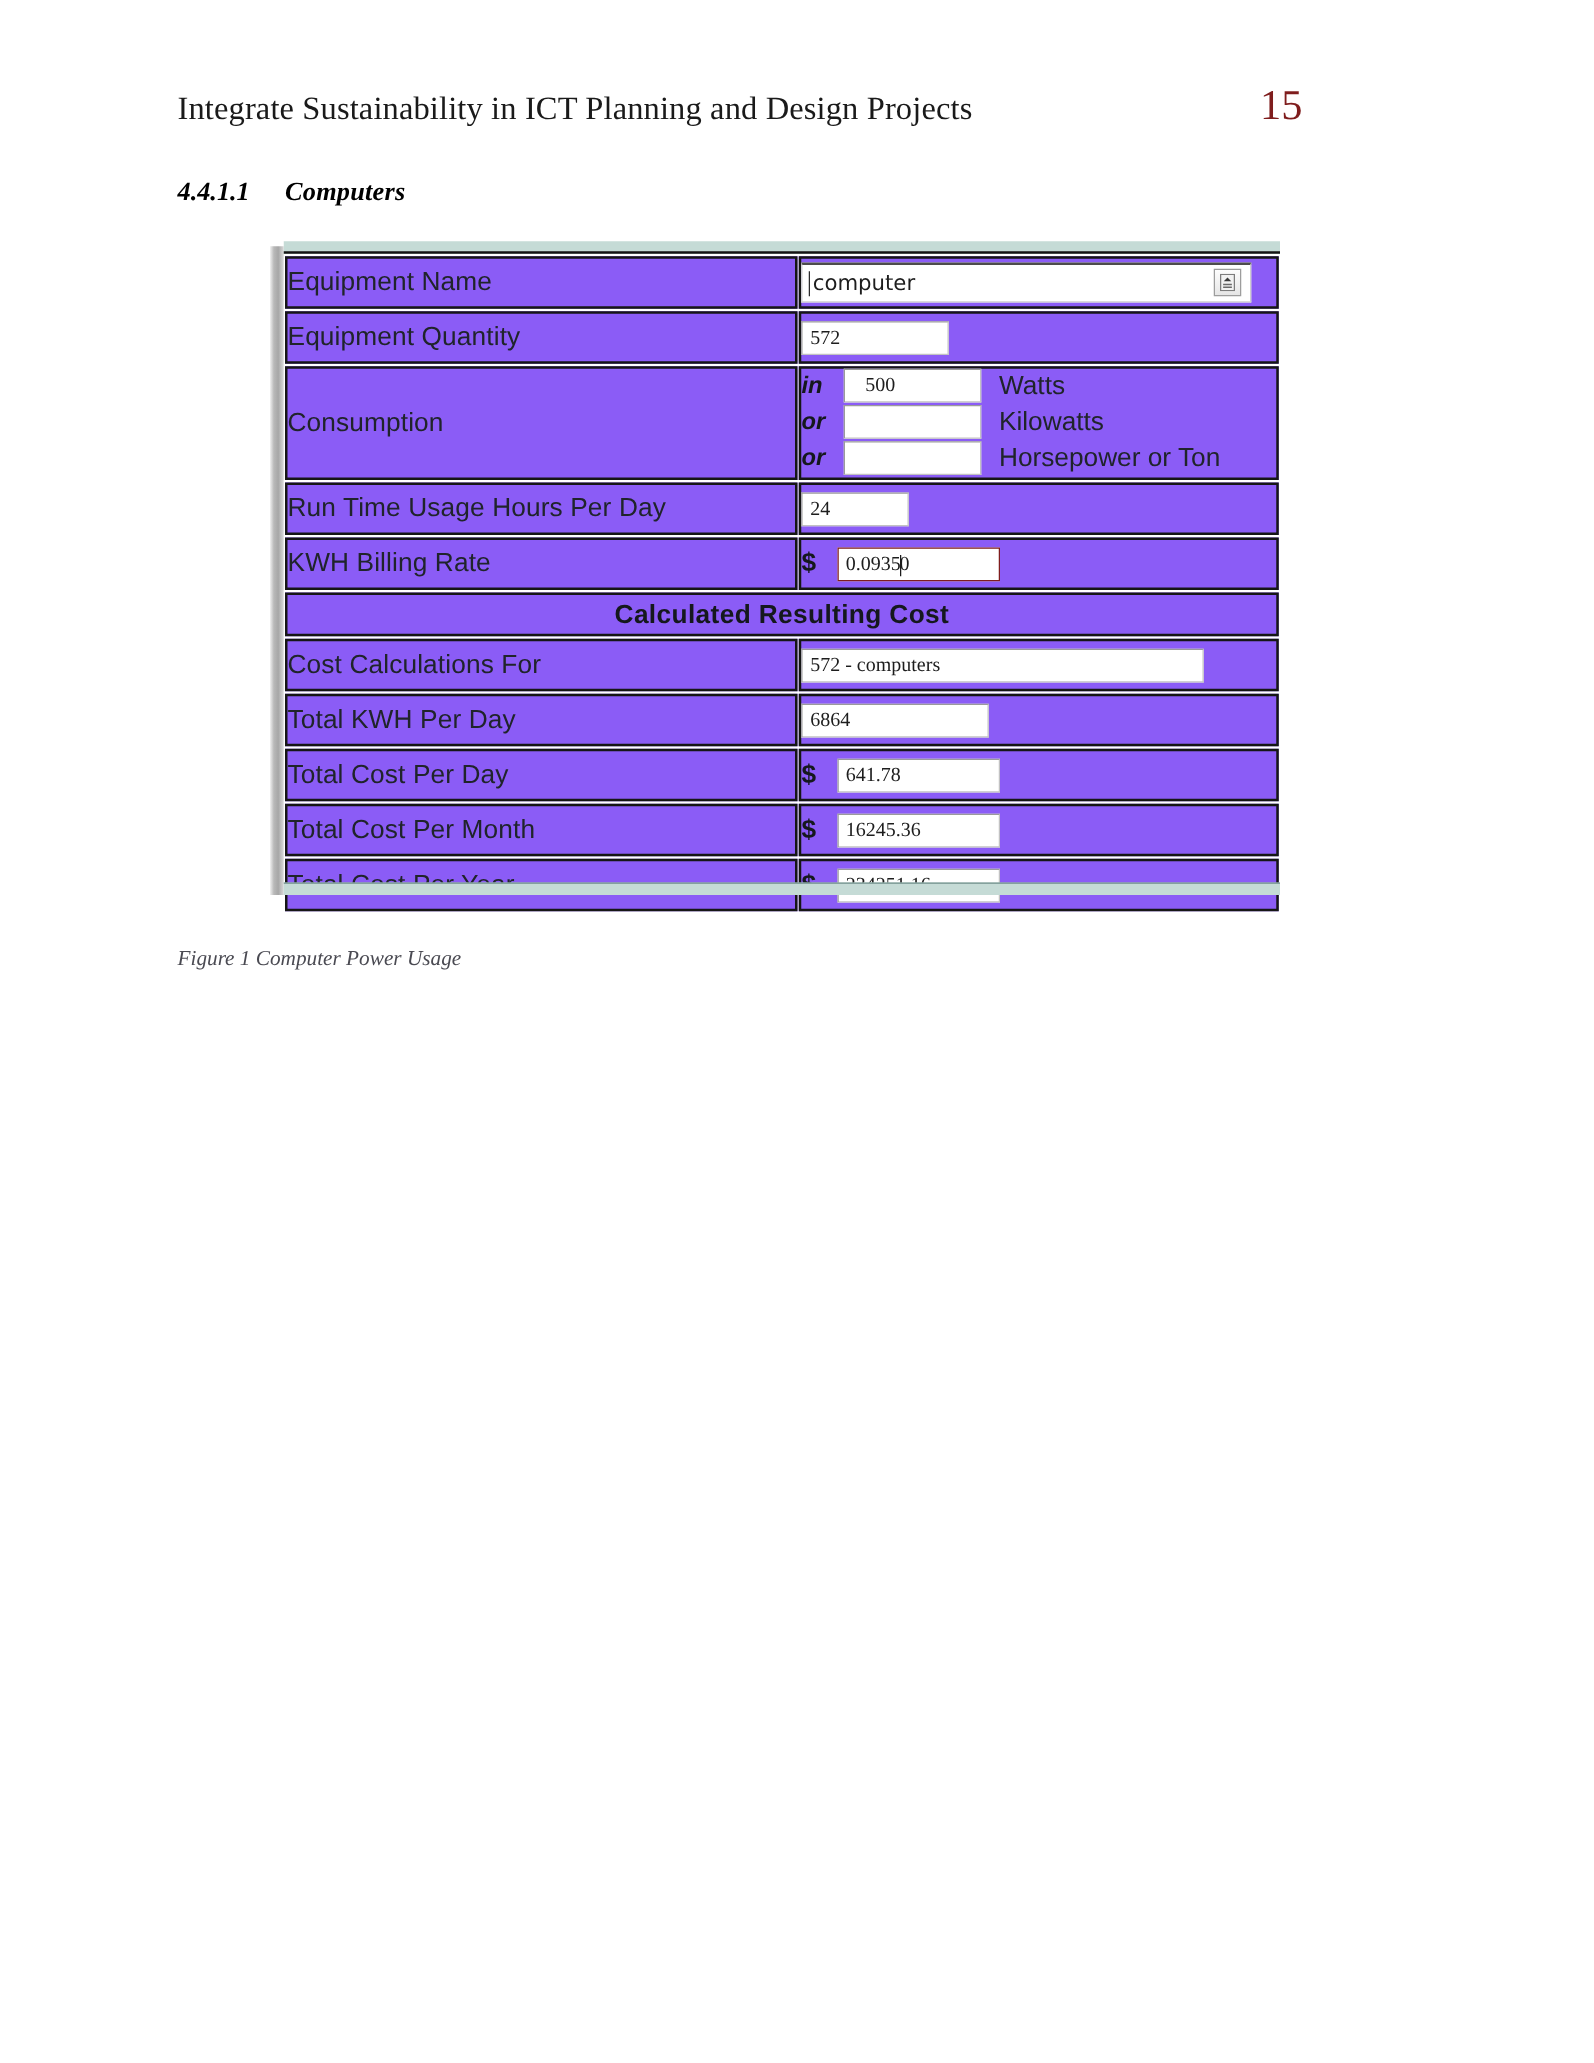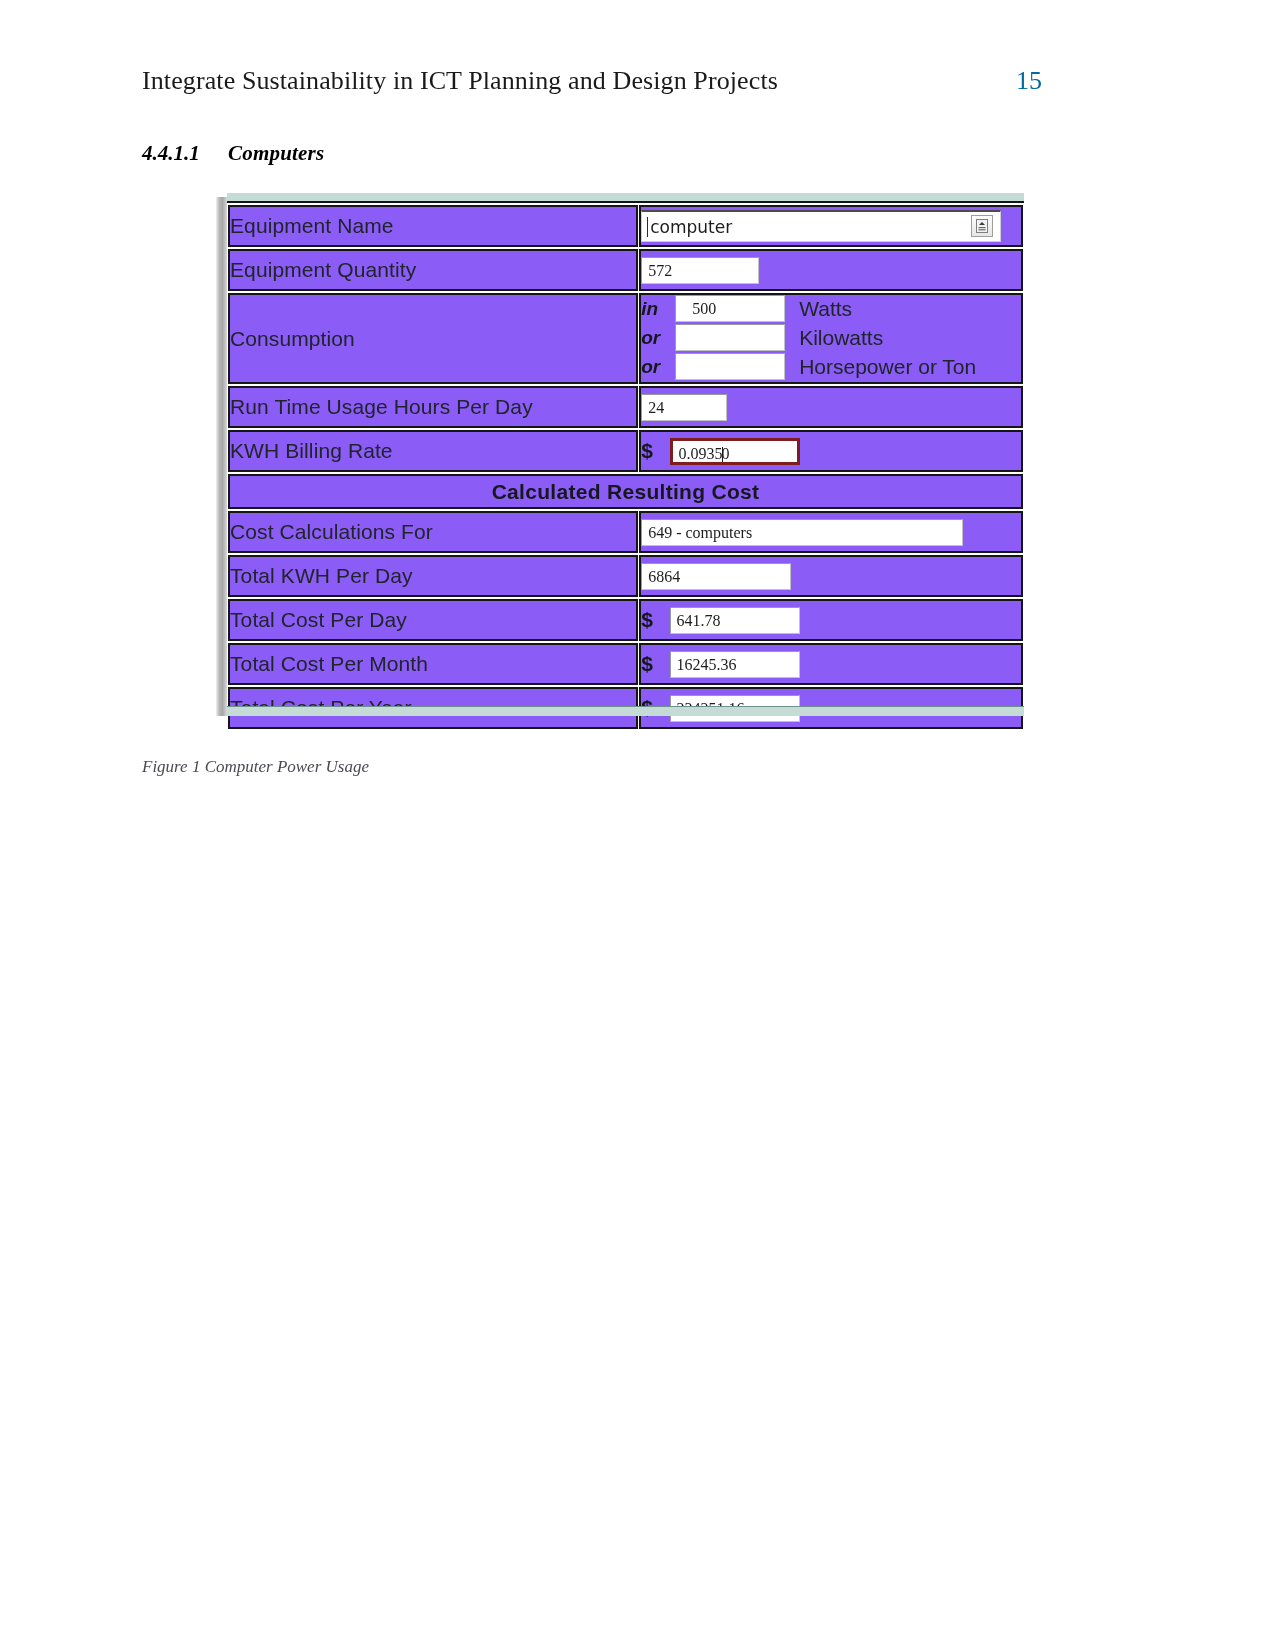--- a/index.html
+++ b/index.html
@@ -27,22 +27,22 @@
   }
   .header-title {
     font-family: "Liberation Serif", serif;
     font-size: 26px;
     color: #1a1a1a;
     letter-spacing: .1px;
     white-space: nowrap;
   }
   .header-pageno {
     font-family: "Liberation Serif", serif;
-    font-size: 26px;
-    color: #0369a1;
+    font-size: 34px;
+    color: #7f1d1d;
     text-align: center;
   }
 
   
   .section-heading {
     position: absolute;
     left: 142px;
     top: 141px;
     display: flex;
     align-items: baseline;
@@ -150,21 +150,21 @@
     font-size: 16px;
     color: #1d1d1d;
     padding: 0 6px;
     vertical-align: middle;
     overflow: hidden;
     white-space: nowrap;
   }
   .inp.w-qty    { width: 118px; }
   .inp.w-num    { width: 110px; padding-left: 16px; }
   .inp.w-hours  { width: 86px; }
-  .inp.w-rate   { width: 130px; border: 3px solid #7f1d1d; background:#ffffff; }
+  .inp.w-rate   { width: 130px; border: 1px solid #7f1d1d; background:#ffffff; }
   .inp.w-calc   { width: 322px; }
   .inp.w-kwh    { width: 150px; }
   .inp.w-money  { width: 130px; }
   .inp.empty    { color: transparent; }
 
   
   .name-field-frame {
     display: inline-block;
     position: relative;
     box-sizing: border-box;
@@ -341,21 +341,21 @@
         </td>
       </tr>
 
       <tr>
         <td class="banner" colspan="2">Calculated Resulting Cost</td>
       </tr>
 
       <tr>
         <td class="label-cell">Cost Calculations For</td>
         <td class="value-cell">
-          <span class="inp w-calc">649 - computers</span>
+          <span class="inp w-calc">572 - computers</span>
         </td>
       </tr>
 
       <tr>
         <td class="label-cell">Total KWH Per Day</td>
         <td class="value-cell">
           <span class="inp w-kwh">6864</span>
         </td>
       </tr>
 

